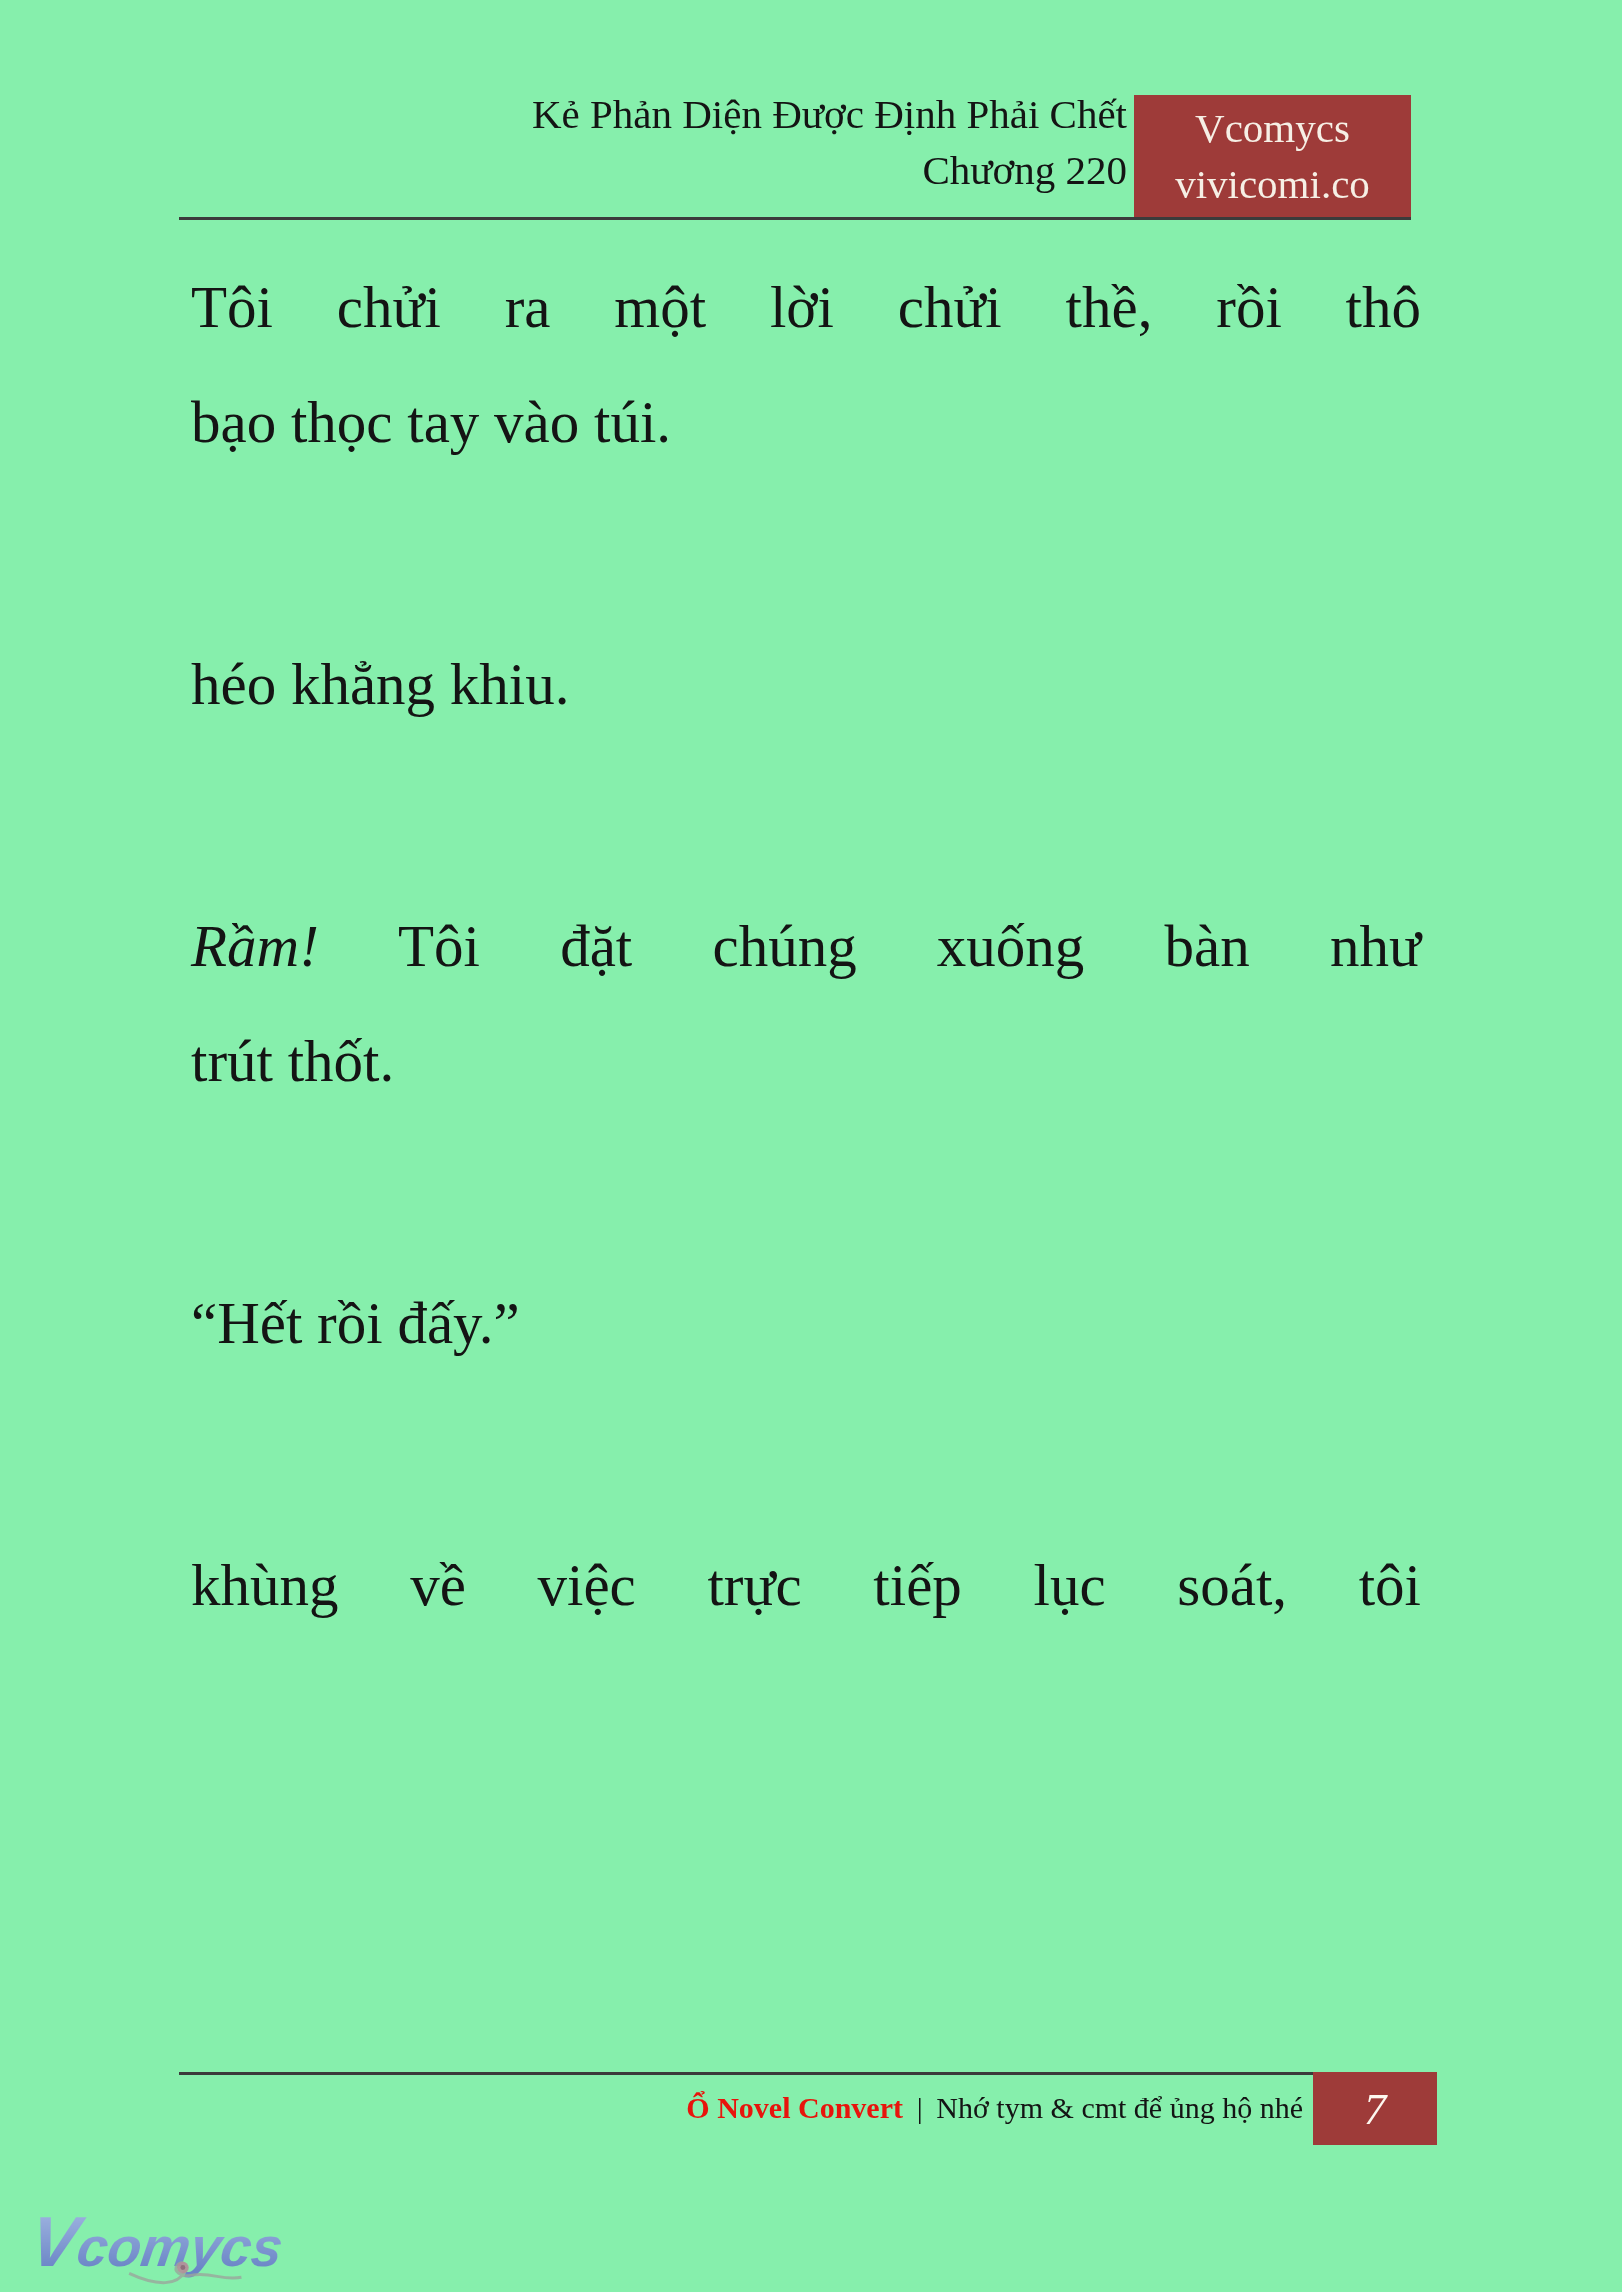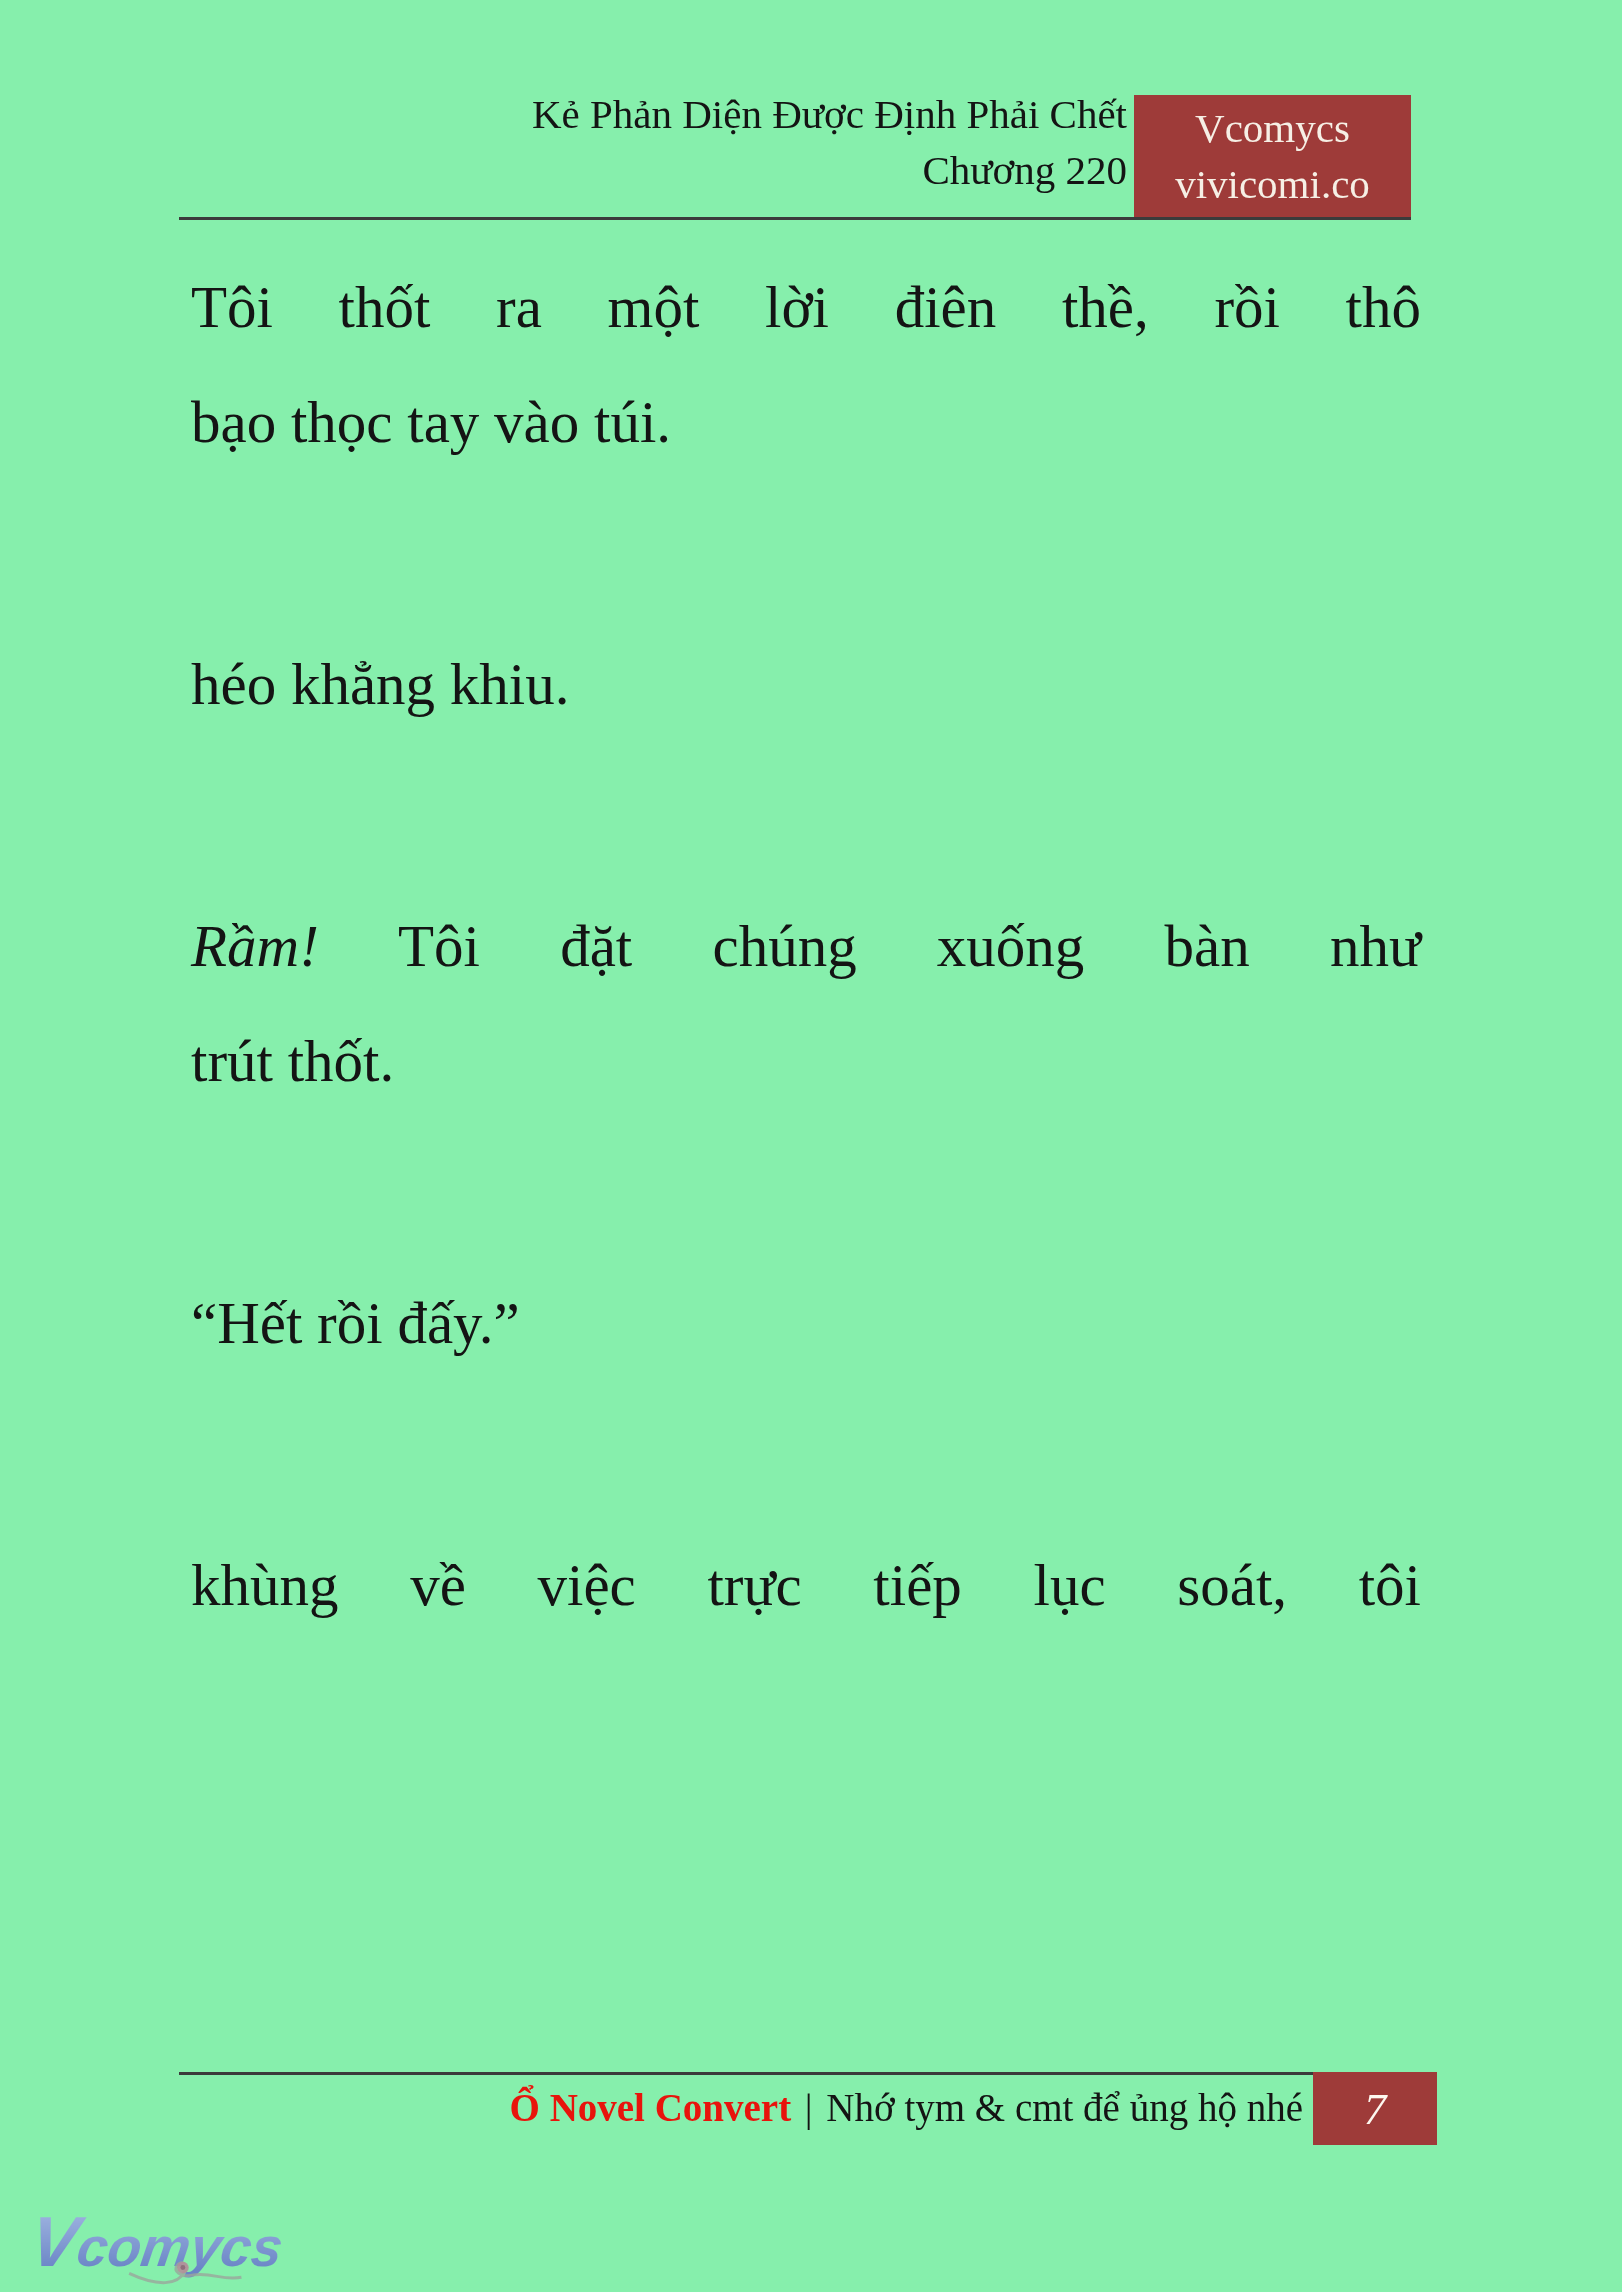--- a/index.html
+++ b/index.html
@@ -64,21 +64,21 @@
   
   .footer-rule {
     position: absolute;
     left: 179px; top: 2072px;
     width: 1134px; height: 2.9px;
     background: var(--rule-gray, #3b3b3b);
   }
   .footer-text {
     position: absolute;
     top: 2082px; right: 319px;
-    font-size: 39px;
+    font-size: 30px;
     line-height: 51px;
     white-space: nowrap;
     color: var(--text-black, #141414);
   }
   .footer-brand {
     font-weight: bold;
     color: var(--brand-red, #e8140c);
   }
   .footer-sep { margin: 0 13.7px; font-weight: 400; }
   .page-number-box {
@@ -130,21 +130,21 @@
 
   <div class="brand-box">
     <div>Vcomycs</div>
     <div>vivicomi.co</div>
   </div>
 
   <div class="header-rule"></div>
 
   <div class="content">
       <div class="para">
-        <div class="line">Tôi thốt ra một lời điên thề, rồi thô</div>
+        <div class="line">Tôi chửi ra một lời chửi thề, rồi thô</div>
         <div class="line last">bạo thọc tay vào túi.</div>
       </div>
       <div class="para">
         <div class="line last">héo khẳng khiu.</div>
       </div>
       <div class="para">
         <div class="line"><i>Rầm!</i> Tôi đặt chúng xuống bàn như</div>
         <div class="line last">trút thốt.</div>
       </div>
       <div class="para">

